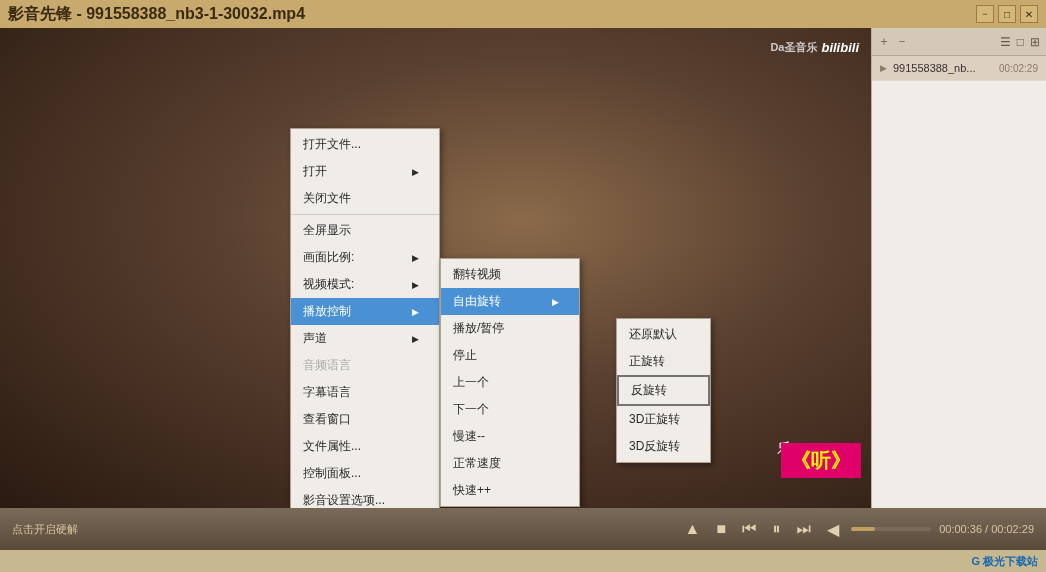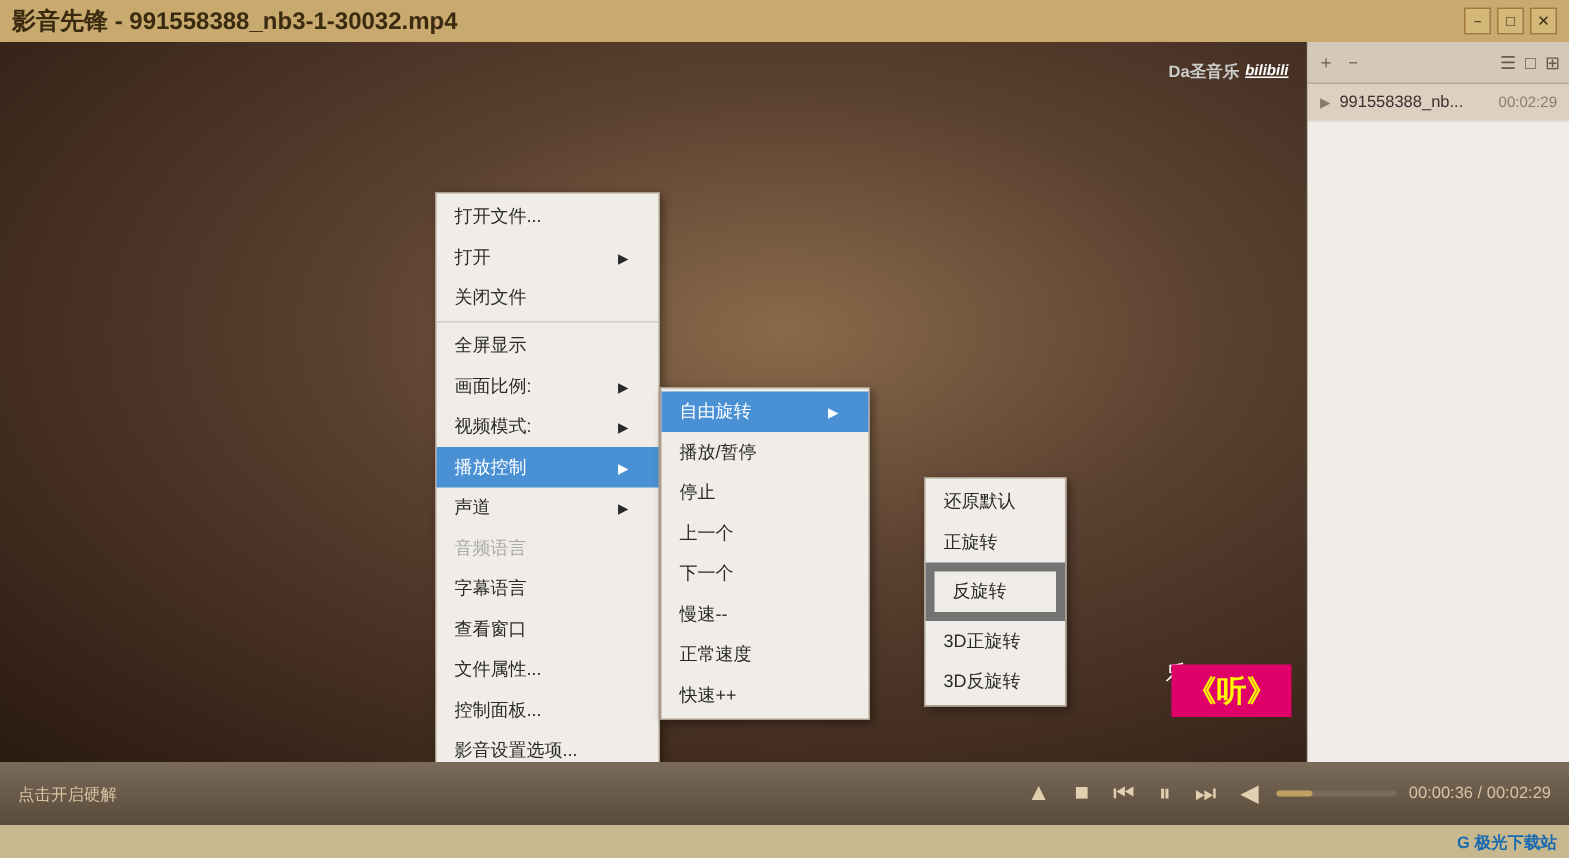--- a/index.html
+++ b/index.html
@@ -93,23 +93,22 @@
       align-items: center;
       gap: 4px;
       z-index: 5;
     }
     #bilibili-text-da {
       color: #ccc;
       font-size: 11px;
     }
     #bilibili-logo {
       font-style: italic;
-      font-size: 10px;
+      font-size: 13px;
       color: white;
-      text-decoration: underline;
     }
 
     
     #subtitle-text {
       position: absolute;
       bottom: 60px;
       left: 50%;
       transform: translateX(-50%);
       color: white;
       font-size: 18px;
@@ -334,21 +333,21 @@
       white-space: nowrap;
     }
     .playlist-item-duration {
       font-size: 10px;
       color: #8a7a6a;
       margin-left: 4px;
     }
 
     
     .menu-item.highlighted {
-      border: 6px solid #737373;
+      border: 2px solid #737373;
       background: #f0ede8;
       color: #2a2a2a;
     }
   </style>
 </head>
 <body>
 
 <div id="titlebar">
   <span id="titlebar-title">影音先锋 - 991558388_nb3-1-30032.mp4</span>
   <div id="titlebar-controls">
@@ -422,20 +421,23 @@
           </div>
         <div class="menu-item">
             <span>控制面板...</span>
           </div>
         <div class="menu-item">
             <span>影音设置选项...</span>
           </div>
       </div>
 
       <div id="ctx-menu-playback" class="context-menu">
+        <div class="menu-item">
+            <span>翻转视频</span>
+          </div>
         <div class="menu-item active">
             <span>自由旋转</span>
             <span class="arrow">▶</span>
           </div>
         <div class="menu-item">
             <span>播放/暂停</span>
           </div>
         <div class="menu-item">
             <span>停止</span>
           </div>

